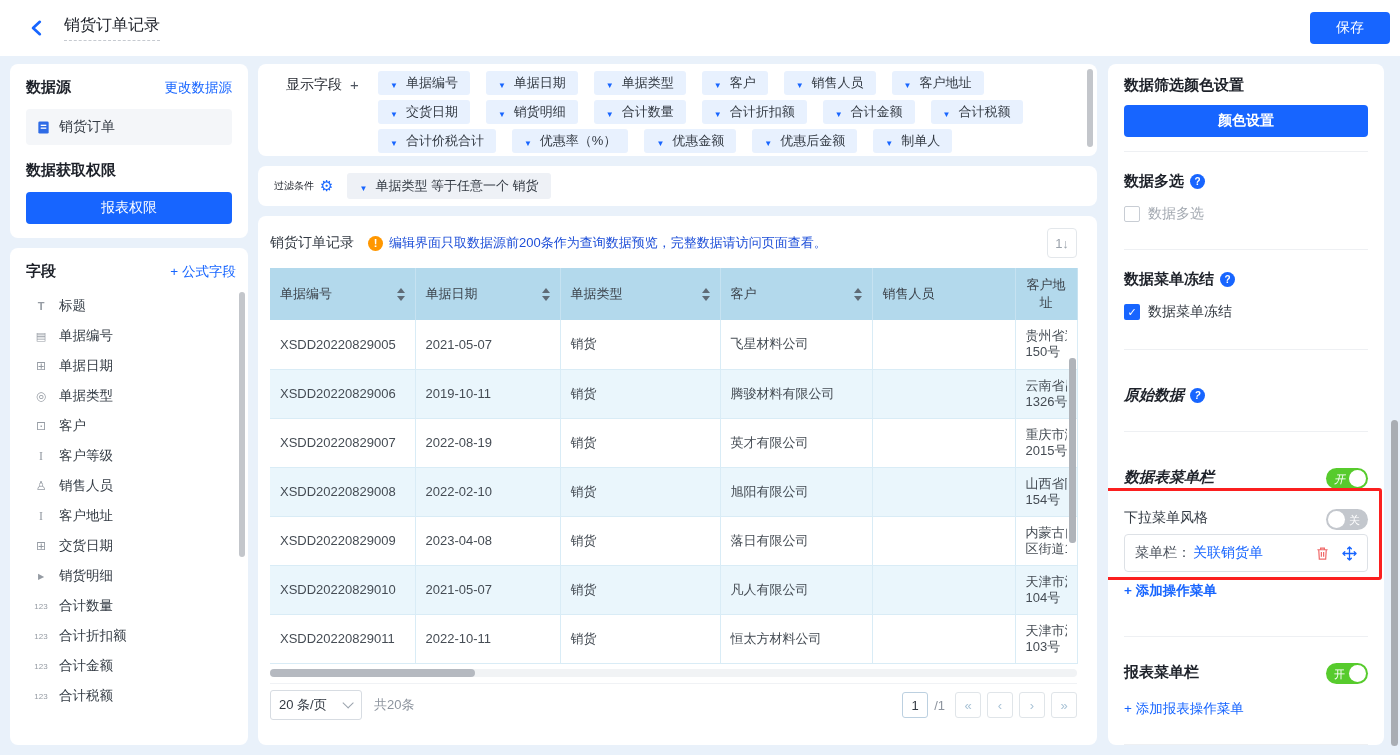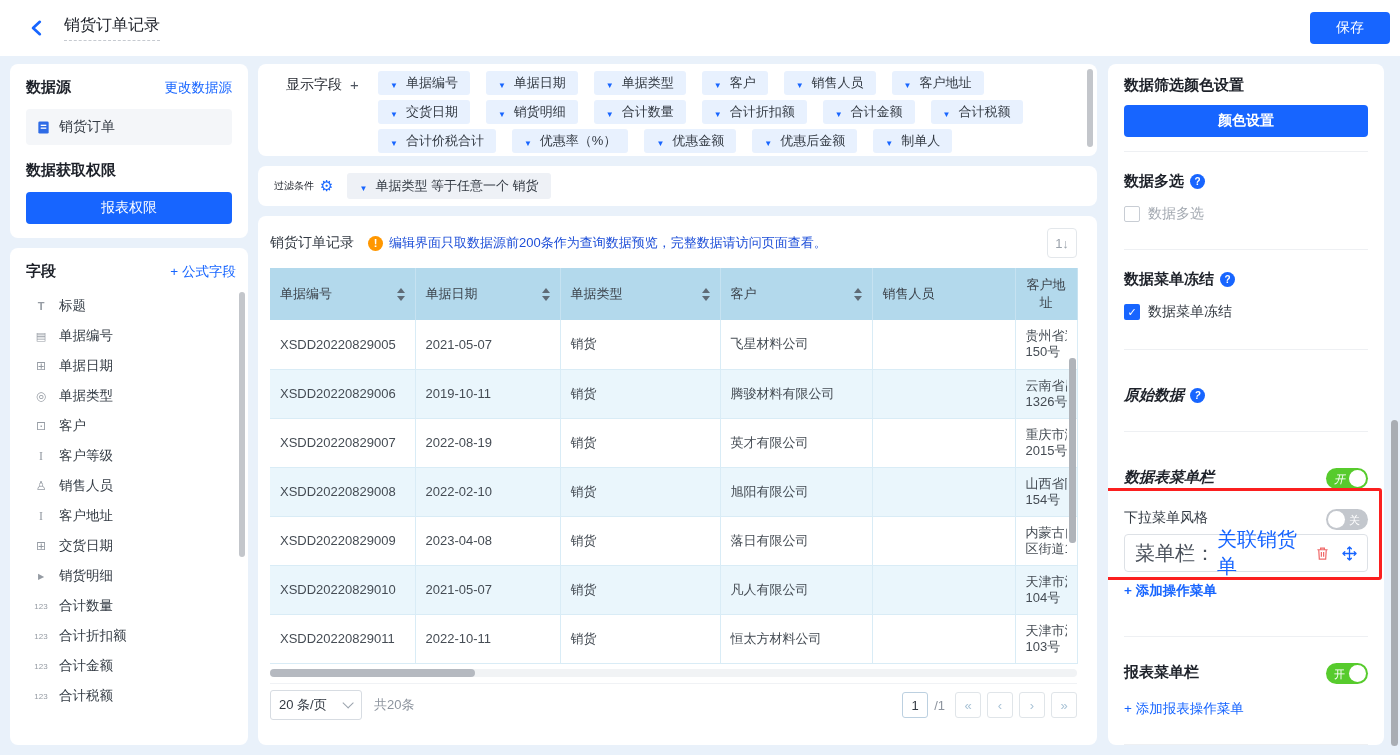--- a/index.html
+++ b/index.html
@@ -106,21 +106,21 @@
   .toggle { width:42px; height:21px; border-radius:11px; position:relative; cursor:pointer; flex:none; }
   .toggle .knob { width:17px; height:17px; border-radius:50%; background:#fff; position:absolute; top:2px; }
   .toggle .tg-label { position:absolute; top:4px; font-size:11px; color:#fff; }
   .toggle.on { background:#57CB2D; }
   .toggle.on .knob { right:2px; }
   .toggle.on .tg-label { left:8px; }
   .toggle.off { background:#C3C7CD; }
   .toggle.off .knob { left:2px; }
   .toggle.off .tg-label { right:8px; }
   .sub-label { font-size:14px; color:#333a43; }
-  .menu-item { margin-top:4px; border:1px solid #dde1e6; border-radius:4px; height:38px; display:flex; align-items:center; padding:0 10px; font-size:20px; }
+  .menu-item { margin-top:4px; border:1px solid #dde1e6; border-radius:4px; height:38px; display:flex; align-items:center; padding:0 10px; font-size:14px; }
   .menu-item .pre { color:#4a515b; }
   .menu-item .nm { color:#1765FF; flex:1; margin-left:2px; }
   .mi-icon { display:inline-flex; cursor:pointer; margin-left:12px; }
   .add-link { display:inline-block; font-size:14px; }
   .red-rect { position:absolute; left:-5px; right:2px; top:424px; height:92px; border:3px solid #FB1F1F; border-radius:3px; pointer-events:none; z-index:5; }
 
   .page-thumb { position:fixed; right:2px; top:420px; width:7px; height:326px; background:#a9adb3; border-radius:4px; }
 
   .mt10{margin-top:10px;font-weight:bold;} .mt14{margin-top:14px;} .mt20{margin-top:20px;} .mt24{margin-top:36px;font-style:italic;} .mt26{margin-top:26px;} .mt28{margin-top:28px;}
 </style>

